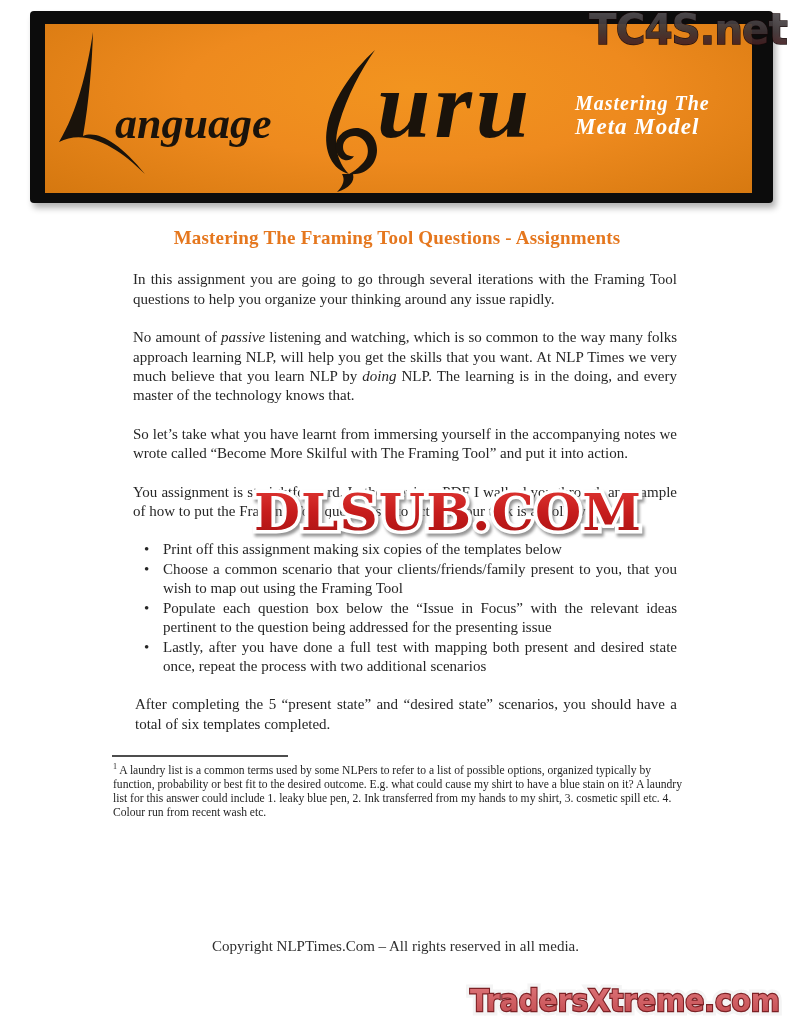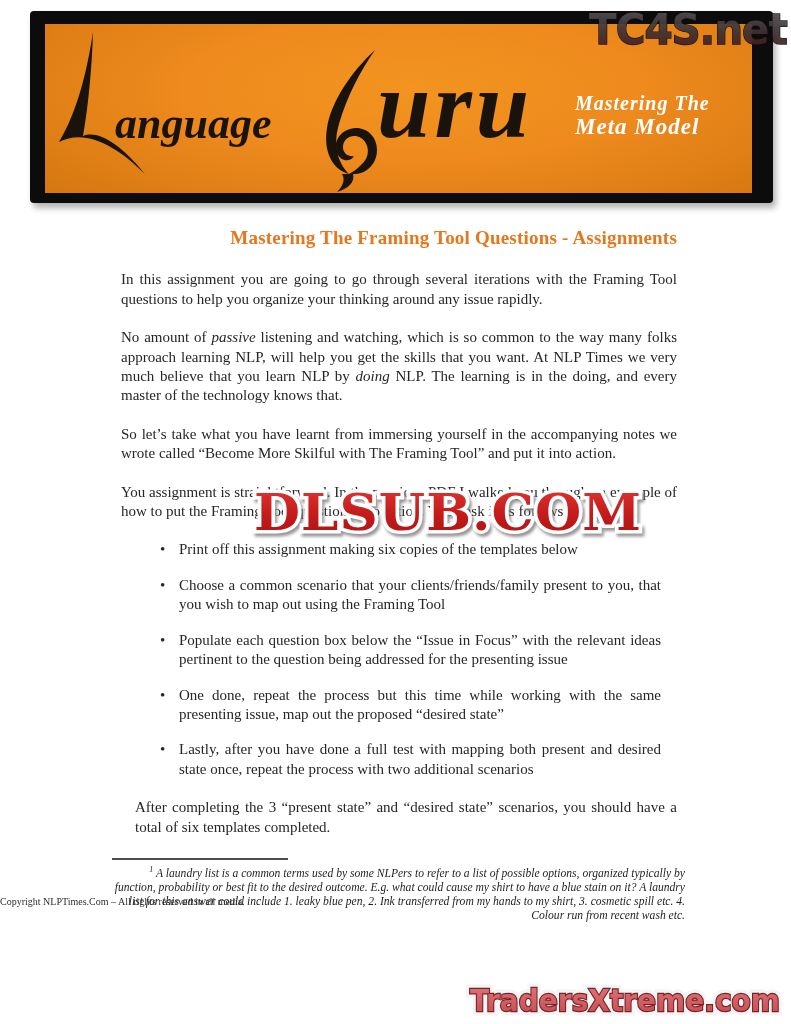--- a/index.html
+++ b/index.html
@@ -21,41 +21,41 @@
   }
   .logo-svg { display:block; width:707px; height:169px; }
 
   
   .content {
     position:absolute; left:117px; top:226px; width:560px;
     color:#262626; font-size:15px; line-height:19.4px; text-align:justify;
   }
   .doc-title {
     font-size:19px; font-weight:bold; color:#E5771E;
-    margin:2px 0 23px 0; text-align:right; letter-spacing:0.2px;
+    margin:2px 0 23px 0; text-align:center; letter-spacing:0.2px;
   }
-  .content p { margin:0 0 19px 4px; }
+  .content p { margin:0 0 19px 16px; }
   .steps { margin:0 0 19px 26px; padding:0; list-style:none; }
-  .steps li { position:relative; padding-left:20px; margin:16px; }
+  .steps li { position:relative; padding-left:20px; margin:0; }
   .steps li::before { content:"\2022"; position:absolute; left:1px; top:0; }
   .closing { margin-left:18px !important; }
 
   .footnote-rule {
     width:176px; height:0; border-top:2px solid #4d4d4d;
     margin:21px 0 7px -5px;
   }
   .footnote {
-    font-size:11.6px; line-height:14px; text-align:right; color:#1e1e1e;
-    width:572px; margin:0 0 0 -4px !important;font-style:italic;
+    font-size:11.6px; line-height:14px; text-align:left; color:#1e1e1e;
+    width:572px; margin:0 0 0 -4px !important;
   }
   .footnote sup { font-size:8px; vertical-align:super; line-height:0; }
 
   .page-footer {
-    position:absolute; left:0; right:0; top:896px; text-align:left;
-    font-size:10px; line-height:11.5px; color:#2e2e2e;
+    position:absolute; left:0; right:0; top:941px; text-align:center;
+    font-size:15px; line-height:11.5px; color:#2e2e2e;
   }
 
   
   .wm { position:absolute; pointer-events:none; }
   .wm-tc4s   { left:586px; top:0;     }
   .wm-dlsub  { left:243px; top:476px; filter:drop-shadow(2px 3px 1.5px rgba(115,115,115,0.75)); }
   .wm-traders{ left:460px; top:977px; }
 </style>
 </head>
 <body>
@@ -100,25 +100,24 @@
     <p><span>No amount of </span><em>passive</em><span> listening and watching, which is so common to the way many folks approach learning NLP, will help you get the skills that you want. At NLP Times we very much believe that you learn NLP by </span><em>doing</em><span> NLP. The learning is in the doing, and every master of the technology knows that.</span></p>
 
     <p>So let’s take what you have learnt from immersing yourself in the accompanying notes we wrote called “Become More Skilful with The Framing Tool” and put it into action.</p>
 
     <p>You assignment is straightforward. In the previous PDF I walked you through an example of how to put the Framing Tool questions into action.  Your task is as follows:</p>
 
     <ul class="steps">
       <li>Print off this assignment making six copies of the templates below</li>
       <li>Choose a common scenario that your clients/friends/family present to you, that you wish to map out using the Framing Tool</li>
       <li>Populate each question box below the “Issue in Focus” with the relevant ideas pertinent to the question being addressed for the presenting issue</li>
-      <li>One done, repeat the process but this time while working with the same presenting issue, map out the proposed “desired state”</li>
       <li>Lastly, after you have done a full test with mapping both present and desired state once, repeat the process with two additional scenarios</li>
     </ul>
 
-    <p class="closing">After completing the 3 “present state” and “desired state” scenarios, you should have a total of six templates completed.</p>
+    <p class="closing">After completing the 5 “present state” and “desired state” scenarios, you should have a total of six templates completed.</p>
 
     <div class="footnote-rule"></div>
     <p class="footnote"><sup>1</sup> <span>A laundry list is a common terms used by some NLPers to refer to a list of possible options, organized typically by function, probability or best fit to the desired outcome. E.g. what could cause my shirt to have a blue stain on it? A laundry list for this answer could include 1. leaky blue pen, 2. Ink transferred from my hands to my shirt, 3.  cosmetic spill etc. 4. Colour run from recent wash etc.</span></p>
   </main>
 
   <svg class="wm wm-dlsub" width="410" height="74" viewBox="0 0 410 74">
     <defs>
       <linearGradient id="redg" x1="0" y1="0" x2="0" y2="1">
         <stop offset="0" stop-color="#e23a36"></stop>
         <stop offset="0.5" stop-color="#c61c1c"></stop>

